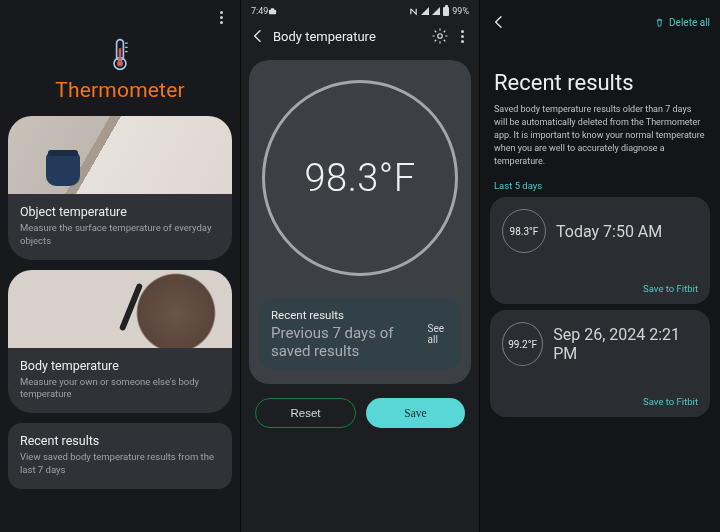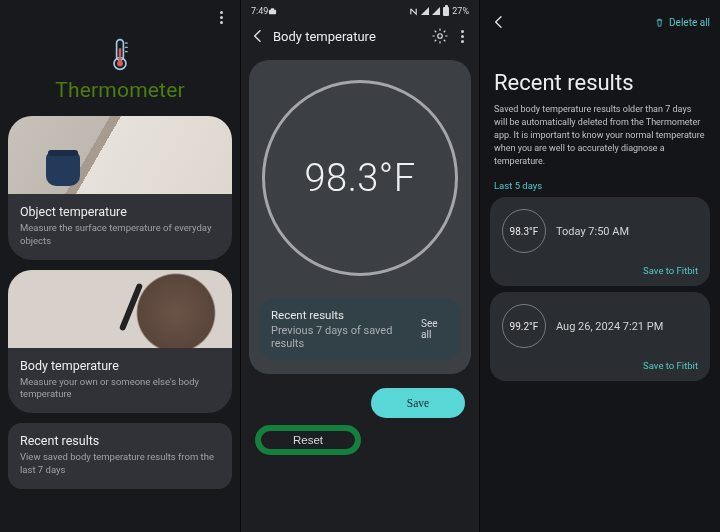--- a/index.html
+++ b/index.html
@@ -9,21 +9,21 @@
   .col1 { width:240px; background:#18191c; }
   .col2 { width:240px; background:#1c1e21; border-left:1px solid #0a0a0b; border-right:1px solid #0a0a0b; }
   .col3 { width:240px; background:#141518; }
 
   
   .c1-top { display:flex; justify-content:flex-end; padding:8px 10px 0 0; }
   .dots { width:18px; height:18px; display:flex; flex-direction:column; align-items:center; justify-content:center; gap:2px; cursor:pointer; }
   .dots span { width:3px; height:3px; background:#d0d1d3; border-radius:50%; }
   .c1-head { display:flex; flex-direction:column; align-items:center; margin-top:12px; margin-bottom:14px; }
   .thermo-icon { width:22px; height:34px; }
-  .c1-title { font-size:21px; font-weight:400; color:#4d7c0f; margin-top:6px; letter-spacing:0.2px; }
+  .c1-title { font-size:21px; font-weight:400; color:#f97316; margin-top:6px; letter-spacing:0.2px; }
   .card { margin:0 8px 10px 8px; background:#303238; border-radius:24px; overflow:hidden; }
   .card .img { height:78px; width:100%; background:#5a5a5a; }
   .img.obj {
     background: linear-gradient(120deg,#c9c2bb 0%,#bfb8b0 38%,#a79a8e 38%,#a79a8e 42%,#e6e1db 42%,#ded7cf 100%);
     position:relative;
   }
   .img.obj::before{
     content:""; position:absolute; left:38px; bottom:8px; width:34px; height:34px;
     background:#243a5a; border-radius:6px 6px 10px 10px;
   }
@@ -55,39 +55,39 @@
   .appbar { display:flex; align-items:center; height:36px; padding:0 8px; }
   .arrow { width:18px; height:18px; display:flex; align-items:center; justify-content:center; cursor:pointer; }
   .arrow svg{ width:16px; height:16px; }
   .ab-title { font-size:13px; color:#ecedee; margin-left:6px; flex:1; font-weight:400; }
   .gear { width:18px; height:18px; margin-right:4px; cursor:pointer; }
   .measure-card { margin:6px 8px 0 8px; background:#3c4044; border-radius:20px; padding:20px 0 14px 0; display:flex; flex-direction:column; align-items:center; }
   .ring { width:196px; height:196px; border-radius:50%; border:3px solid #a4a6a9; display:flex; align-items:center; justify-content:center; }
   .temp { font-size:38px; font-weight:300; color:#eef0f1; letter-spacing:0.5px; }
   .rr-chip { margin:22px 10px 0 10px; width:calc(100% - 20px); background:#324047; border-radius:16px; padding:10px 12px; display:flex; align-items:center; justify-content:space-between; cursor:pointer; }
   .rr-chip .l .t { font-size:11.5px; color:#e6e8e9; }
-  .rr-chip .l .s { font-size:11px; color:#a9adb0; margin-top:2px; }
+  .rr-chip .l .s { font-size:15px; color:#a9adb0; margin-top:2px; }
   .rr-chip .see { font-size:10px; color:#d5d7d9; }
   .btn-row { display:flex; gap:10px; padding:14px 14px 10px 14px; }
   .btn { flex:1; height:30px; border-radius:18px; display:flex; align-items:center; justify-content:center; font-size:11.5px; cursor:pointer; border:none; }
-  .btn.reset { background:transparent; border:6px solid #15803d; color:#d9dadd;margin-top:37px; }
+  .btn.reset { background:transparent; border:1px solid #15803d; color:#d9dadd; }
   .btn.save { background:#59d6d6; color:#10282a; font-weight:500;font-family:Liberation Serif, serif; }
 
   
   .c3-top { height:44px; display:flex; align-items:center; justify-content:space-between; padding:0 10px; }
   .delall { display:flex; align-items:center; gap:4px; color:#52c7c7; font-size:10px; cursor:pointer; }
   .delall svg{ width:11px; height:11px; }
   .c3-title { margin:26px 14px 8px 14px; font-size:22px; font-weight:400; color:#eceeee; }
   .c3-desc { margin:0 14px; font-size:9px; line-height:1.45; color:#bfc1c3; }
   .c3-lab { margin:12px 14px 6px 14px; font-size:9.5px; color:#52c7c7; }
   .rcard { margin:6px 10px 0 10px; background:#2a2e32; border-radius:16px; padding:12px 12px 10px 12px; }
   .rcard-top { display:flex; align-items:center; gap:10px; }
   .rcircle { width:44px; height:44px; border-radius:50%; border:1.5px solid #777a7d; display:flex; align-items:center; justify-content:center; font-size:10px; color:#e7e8e9; }
-  .rtime { font-size:11px; color:#d2d4d5; }
-  .rsave { text-align:right; margin-top:12px; font-size:9.5px; color:#52c7c7; cursor:pointer; }
+  .rtime { font-size:16px; color:#d2d4d5; }
+  .rsave { text-align:right; margin-top:30px; font-size:9.5px; color:#52c7c7; cursor:pointer; }
 </style>
 </head>
 <body>
 
 <div class="col col1">
   <div class="c1-top">
     <div class="dots">
       <span></span>
         <span></span>
         <span></span>
@@ -137,21 +137,21 @@
           <rect x="3" y="1.5" width="4" height="2" rx="1" fill="#d8dadd"></rect>
         </svg>
     </div>
     <div class="sb-right">
       <svg class="sb-ico" viewBox="0 0 10 10">
           <path d="M2 2 L2 8 M2 2 L8 8 L8 2" stroke="#d8dadd" stroke-width="1.3" fill="none"></path>
         </svg>
       <span class="tri"></span>
       <span class="tri"></span>
       <span class="batt"></span>
-      <span>27%</span>
+      <span>99%</span>
     </div>
   </div>
 
   <div class="appbar">
     <div class="arrow">
       <svg viewBox="0 0 24 24">
           <path d="M15 4 L7 12 L15 20" stroke="#e6e7e8" stroke-width="2" fill="none" stroke-linecap="round" stroke-linejoin="round"></path>
         </svg>
     </div>
     <div class="ab-title">Body temperature</div>
@@ -210,17 +210,17 @@
     <div class="rcard-top">
       <div class="rcircle">98.3°F</div>
       <div class="rtime">Today 7:50 AM</div>
     </div>
     <div class="rsave">Save to Fitbit</div>
   </div>
 
   <div class="rcard">
     <div class="rcard-top">
       <div class="rcircle">99.2°F</div>
-      <div class="rtime">Aug 26, 2024 7:21 PM</div>
+      <div class="rtime">Sep 26, 2024 2:21 PM</div>
     </div>
     <div class="rsave">Save to Fitbit</div>
   </div>
 </div>
 
 </body></html>

